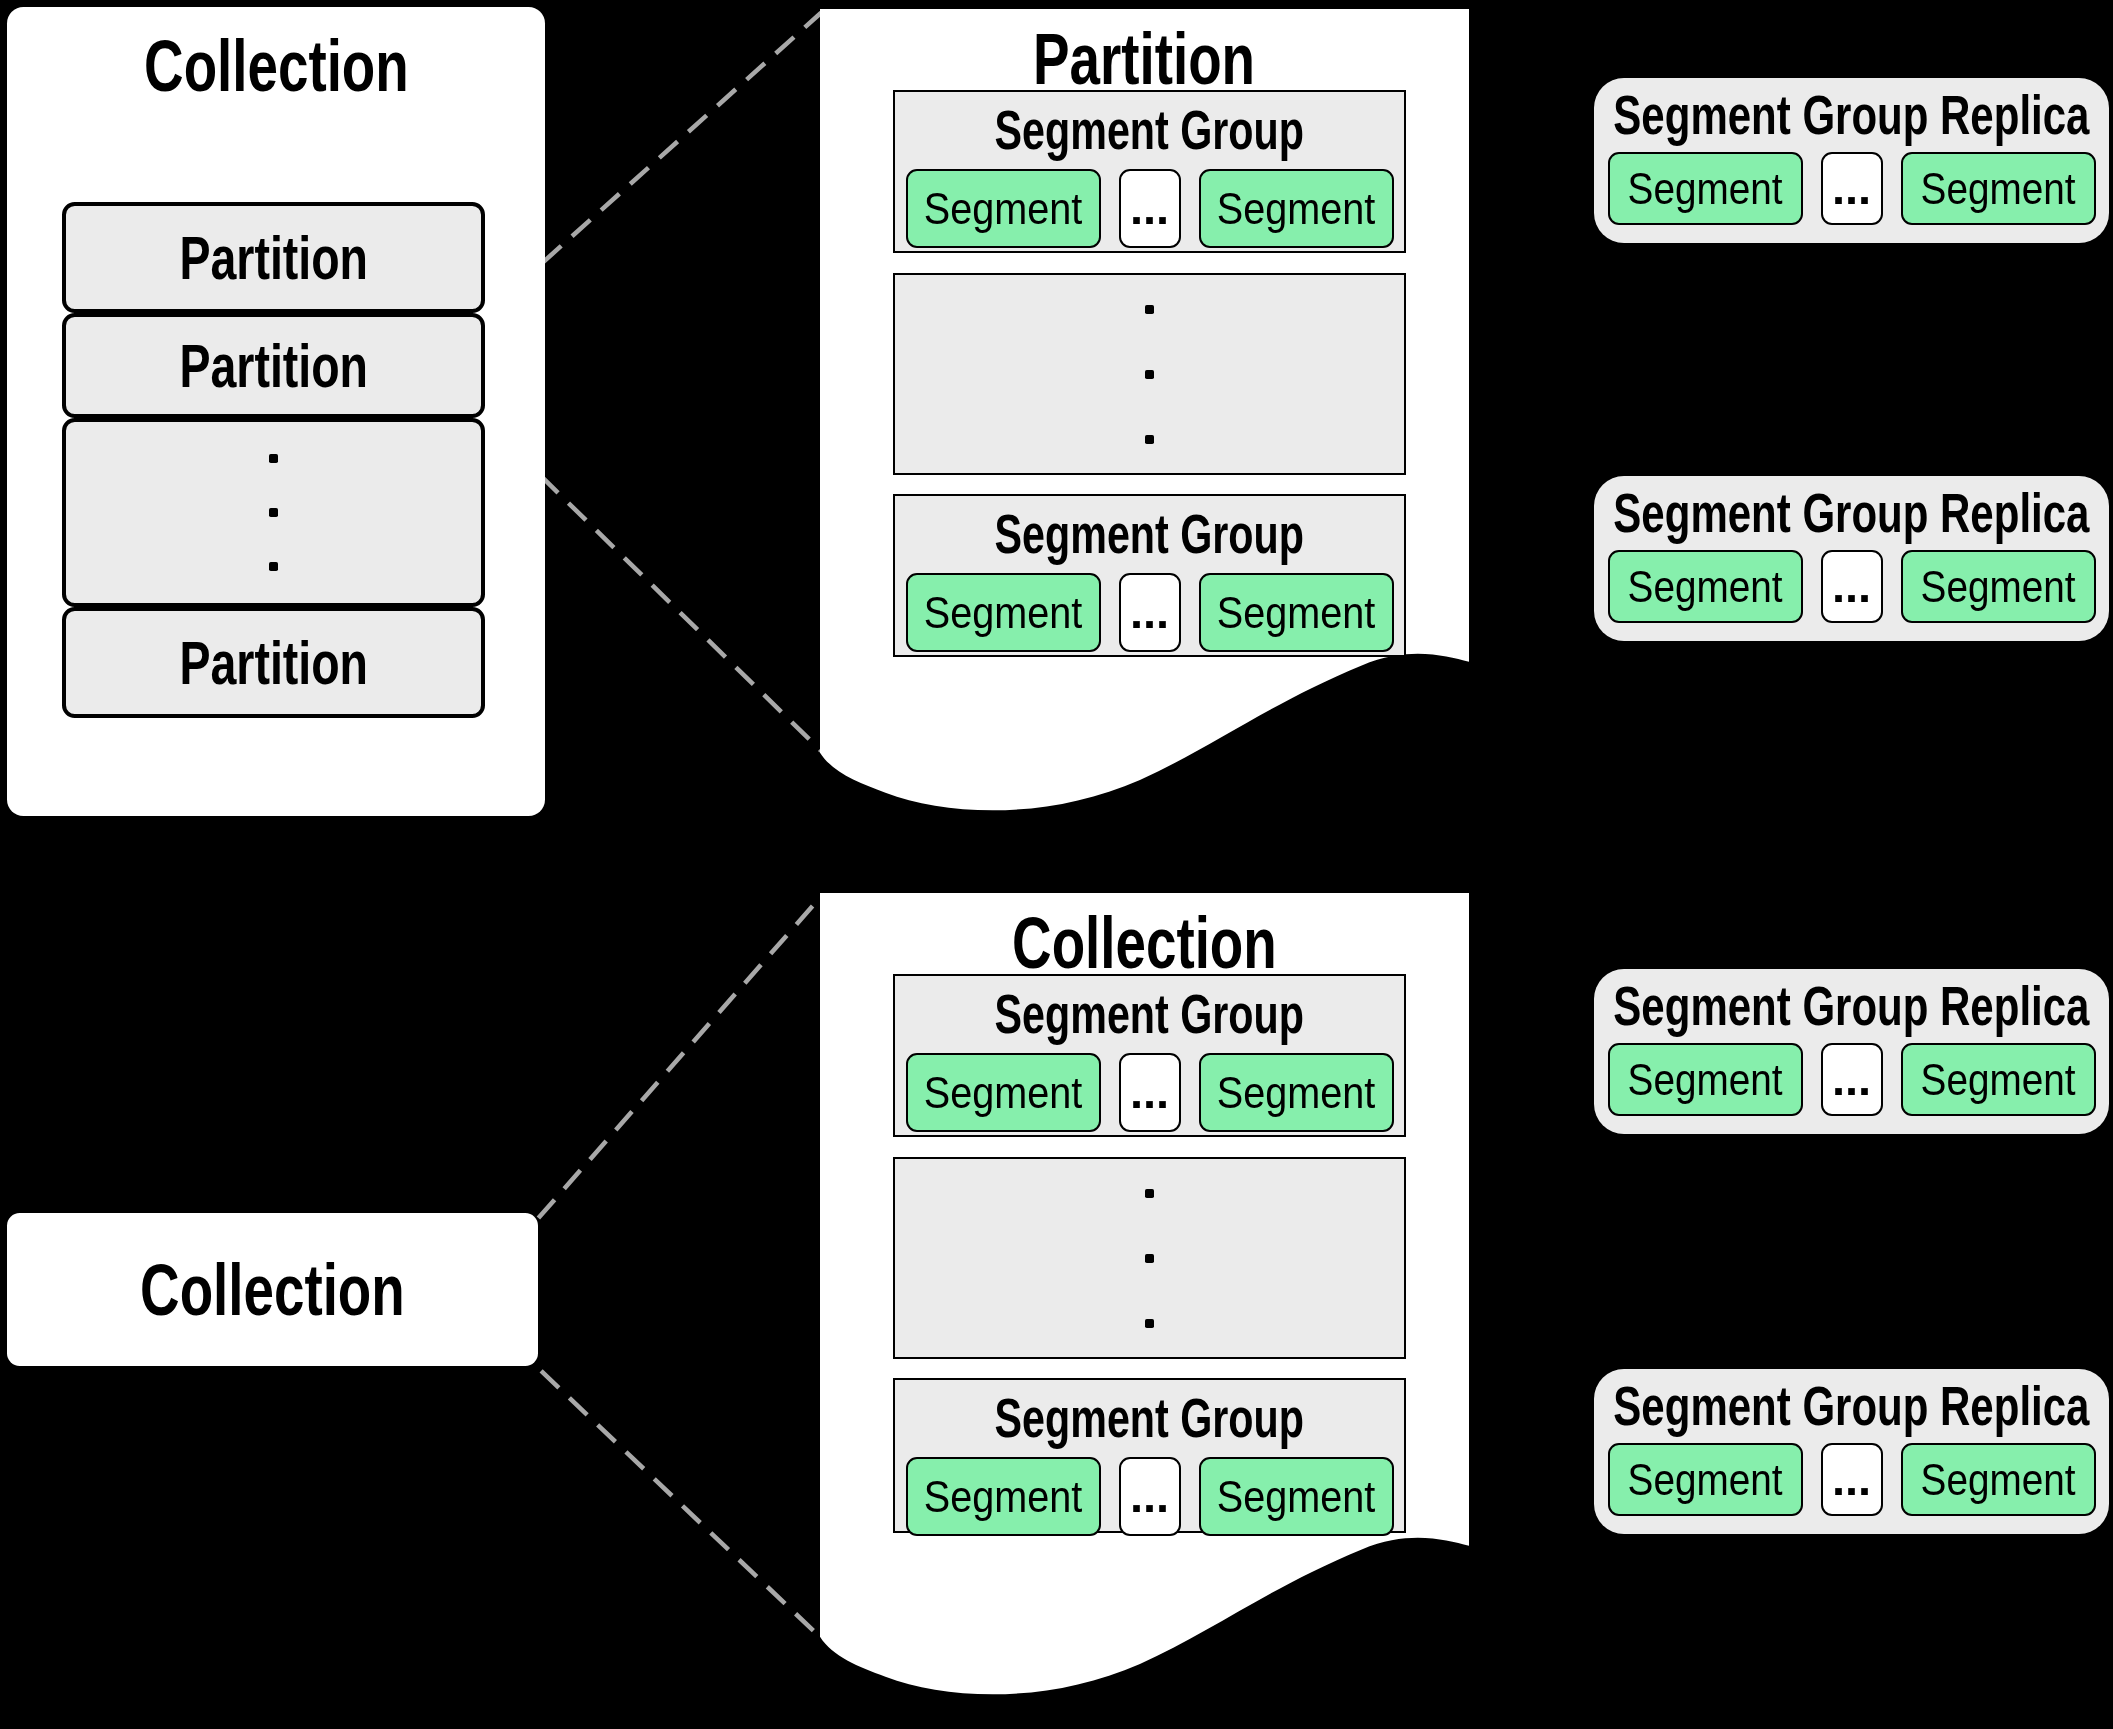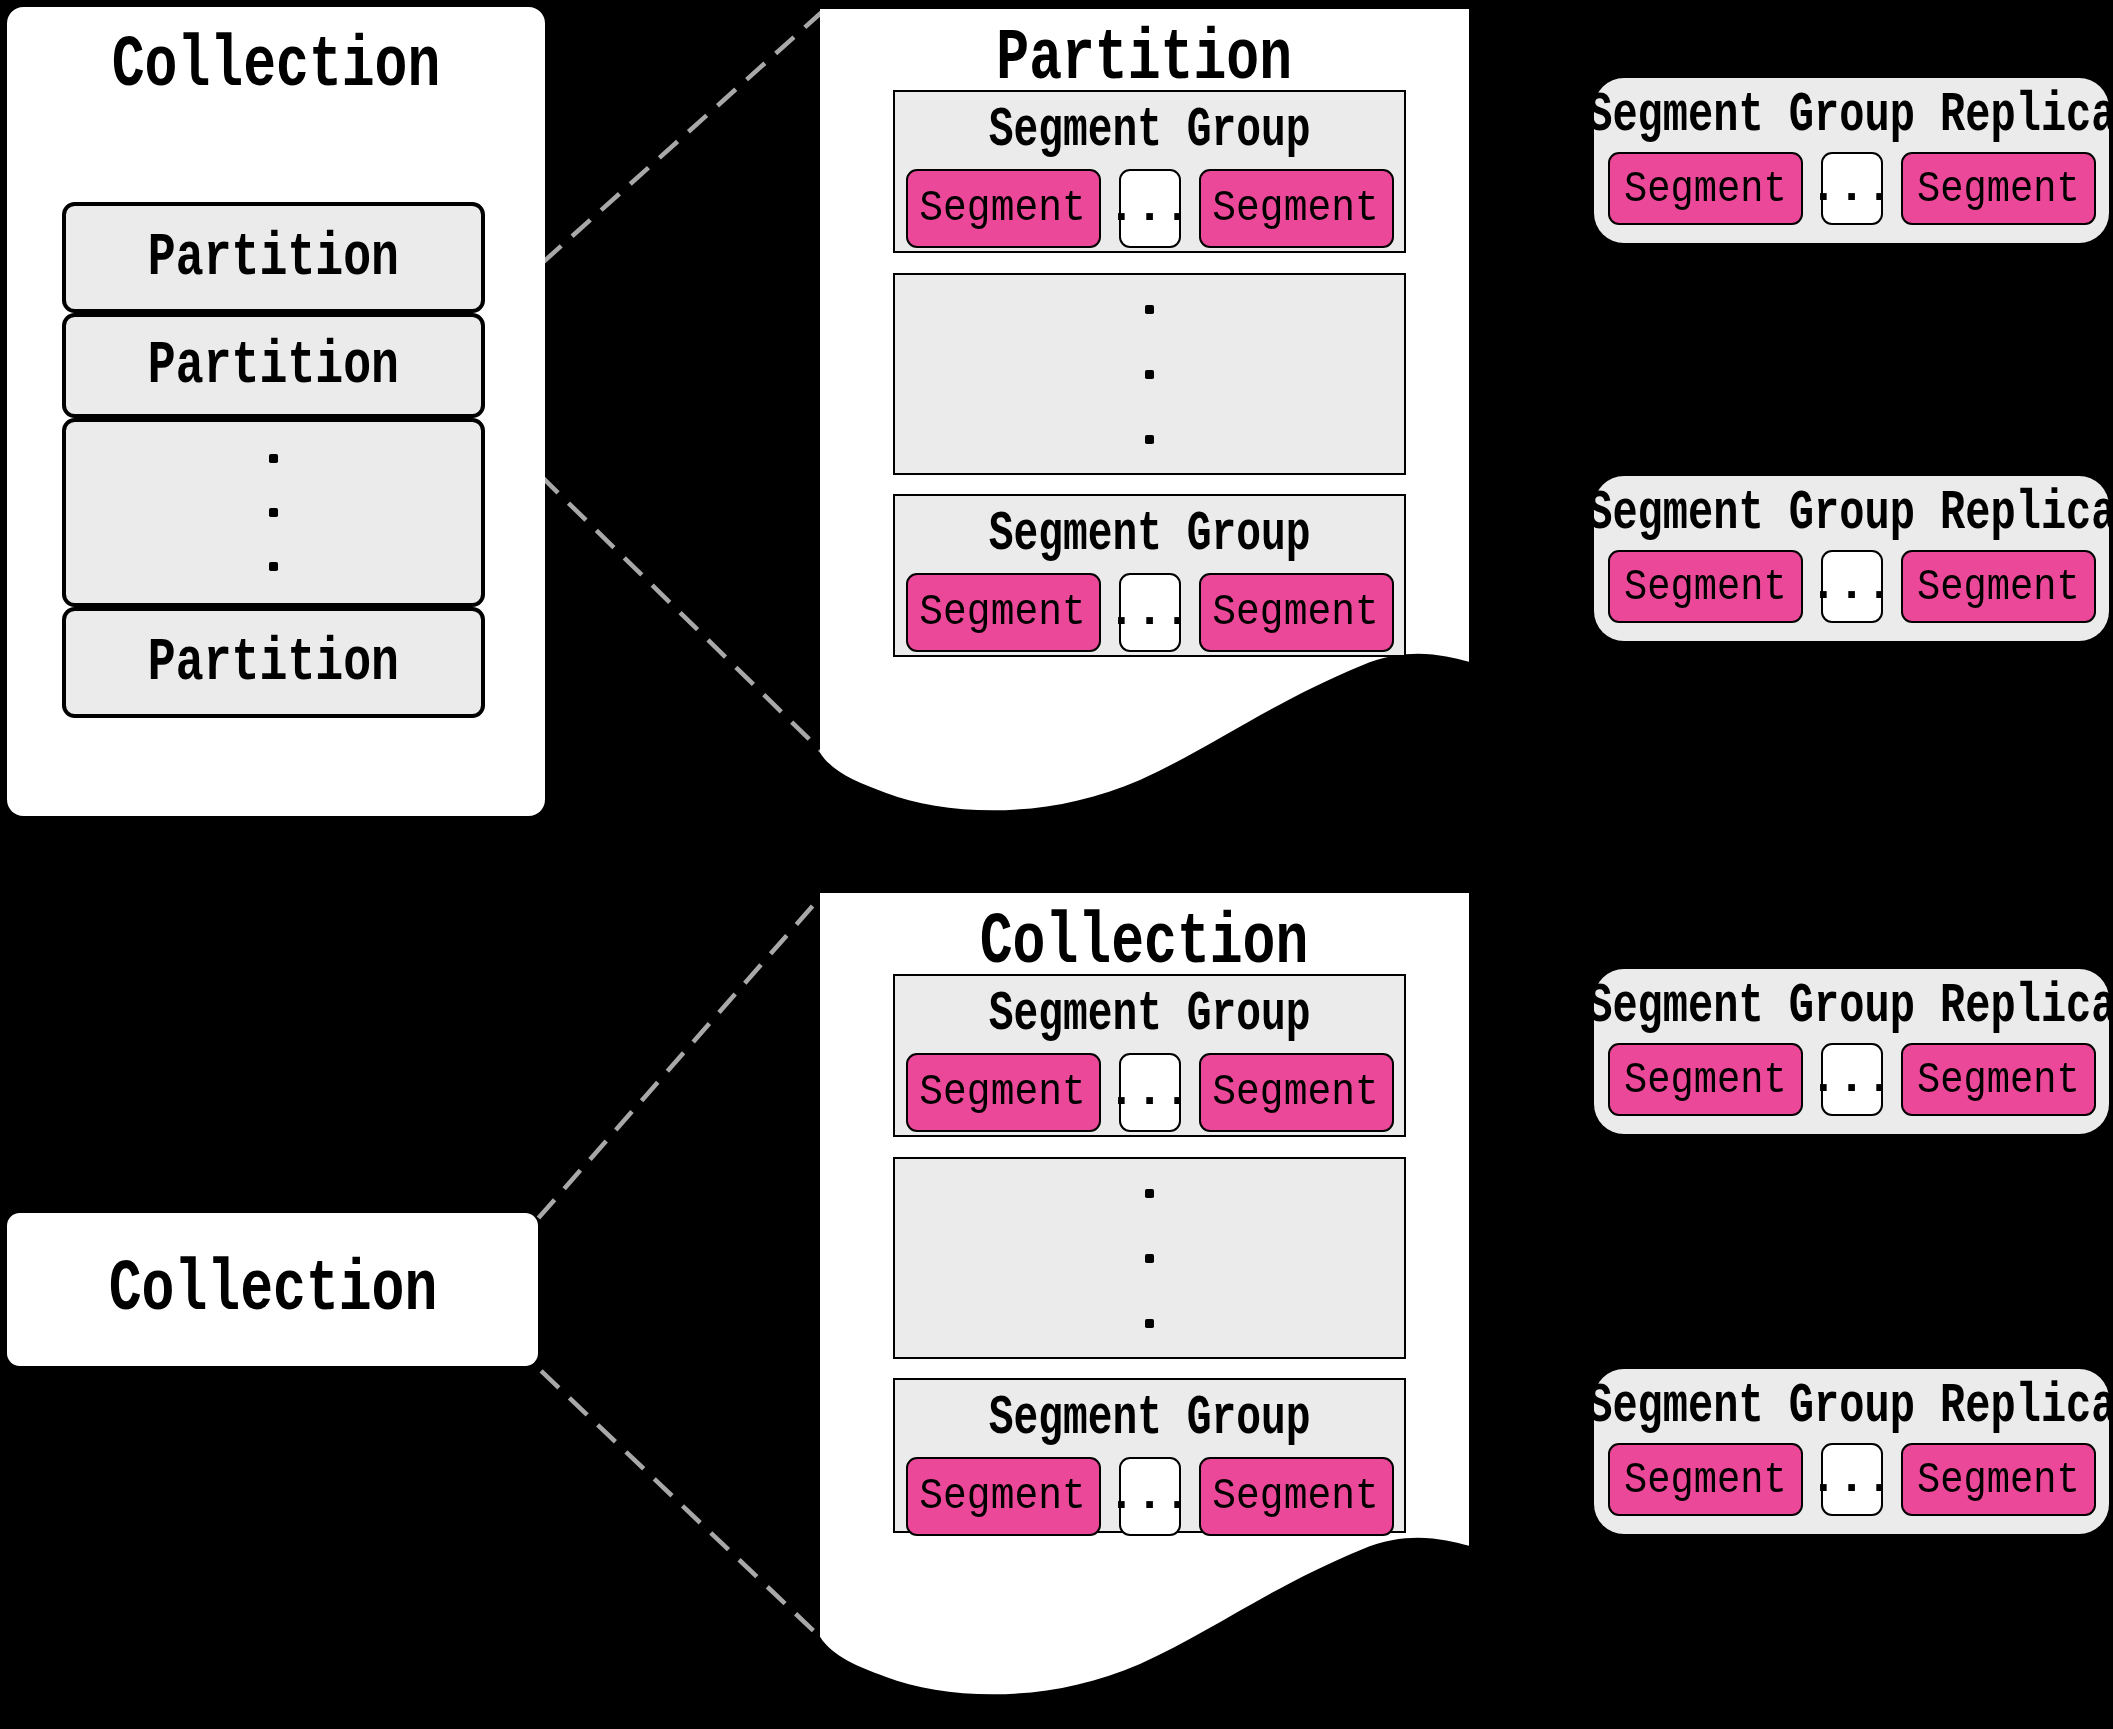--- a/index.html
+++ b/index.html
@@ -1,21 +1,21 @@
 <!DOCTYPE html>
 <html style="font-size:14.5px"><head>
 <meta charset="utf-8">
 <style>
   html,body { margin:0; padding:0; background:#000; }
   #canvas {
     position:relative;
     width:2114px; height:1729px;
     background:#000;
     overflow:hidden;
-    font-family:Liberation Mono, monospace;
+    font-family:Liberation Sans, sans-serif;
     color:#000;
   }
   .abs { position:absolute; box-sizing:border-box; }
 
   
   .cond  { display:inline-block; transform:scaleX(0.75); transform-origin:50% 50%; white-space:nowrap; }
   .cond2 { display:inline-block; transform:scaleX(0.88); transform-origin:50% 50%; white-space:nowrap; }
 
   
   .panel { background:#fff; border-radius:16.4px; }
@@ -35,21 +35,21 @@
   
   .paper { position:absolute; width:649px; height:841px; }
   .paper > svg { position:absolute; left:0; top:0; }
   .paper-title { position:absolute; top:12.7px; left:0; width:649px; text-align:center;
                  font-size:73px; font-weight:700; line-height:1; }
   .gbox { position:absolute; left:73px; width:513px; background:#ebebeb; border:2.7px solid #000;
           display:flex; flex-direction:column; align-items:center; box-sizing:border-box;text-align:right; }
   .gbox.dotsbox { justify-content:center; }
   .gtitle { margin-top:11px; font-size:55px; font-weight:700; line-height:1; }
   .srow { display:flex; align-items:center; margin-top:11px; }
-  .seg { width:191px; height:75px; background:#ec4899; border:2.7px solid #000; border-radius:11px;
+  .seg { width:191px; height:75px; background:#86efac; border:2.7px solid #000; border-radius:11px;
          display:flex; align-items:center; justify-content:center; font-size:45px; line-height:1; }
   .dotbox { width:58px; height:75px; background:#fff; border:2.7px solid #000; border-radius:11px;
             display:flex; align-items:center; justify-content:center;
             font-size:47px; font-weight:700; line-height:0.4; }
   .srow .seg + .dotbox, .srow .dotbox + .seg { margin-left:18px; }
 
   
   .replica { position:absolute; left:1594px; width:515px; height:165px; background:#ebebeb;
              display:flex; flex-direction:column; align-items:center;border-radius:30px; }
   .rep-title { margin-top:9px; font-size:56px; font-weight:700; line-height:1; }

